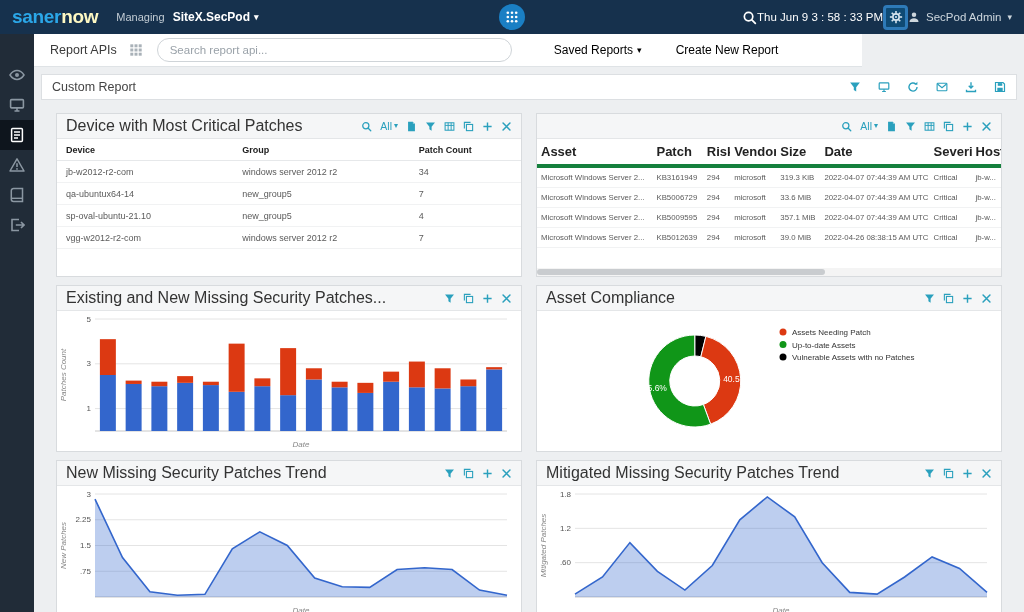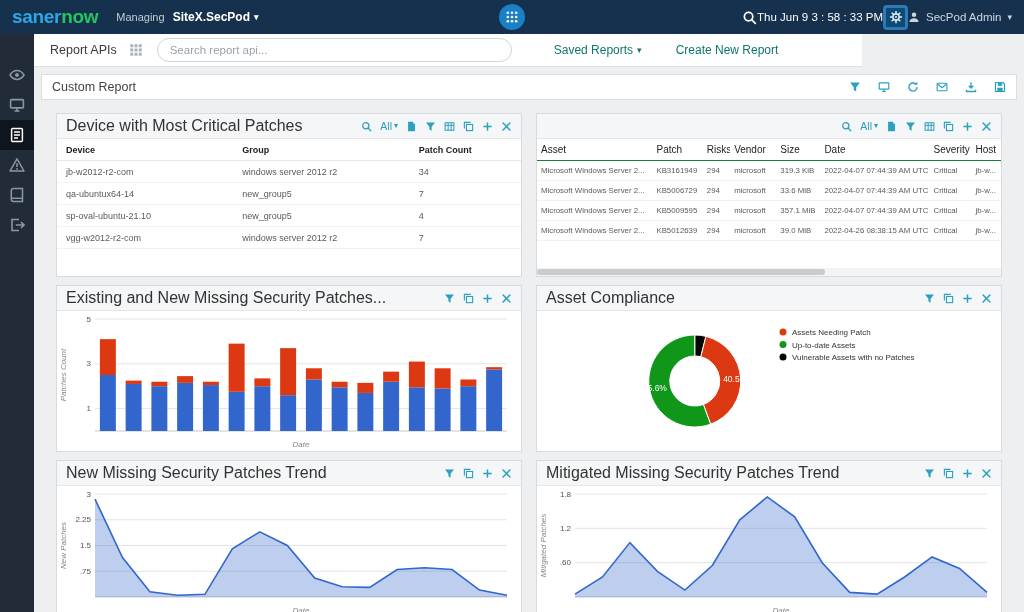--- a/index.html
+++ b/index.html
@@ -1,42 +1,42 @@
 <!DOCTYPE html>
 <html><head>
 <meta charset="utf-8">
 <style>
   *{margin:0;padding:0;box-sizing:border-box;}
   html,body{width:1024px;height:612px;overflow:hidden;background:#edeff1;font-family:"Liberation Sans",sans-serif;}
 
   
   .app-header{position:absolute;top:0;left:0;width:1024px;height:34px;background:#16314d;display:flex;align-items:center;padding:0 12px;z-index:20;}
   .logo{font-size:19px;font-weight:bold;letter-spacing:-.3px;cursor:pointer;}
-  .logo .p1{color:#2ba7e8;} .logo .p2{color:#22c55e;}
+  .logo .p1{color:#2ba7e8;} .logo .p2{color:#fef9c3;}
   .managing{color:#c2ccd4;font-size:11px;margin-left:18px;}
   .site-sel{color:#fff;font-size:12px;font-weight:bold;margin-left:8px;display:flex;align-items:center;gap:4px;cursor:pointer;}
   .caret{font-size:9px;line-height:1;}
   .launcher{position:absolute;left:50%;top:4px;transform:translateX(-50%);width:26px;height:26px;border-radius:50%;background:#1a7fc4;display:flex;align-items:center;justify-content:center;cursor:pointer;}
   .header-right{margin-left:auto;display:flex;align-items:center;gap:0;}
   .time{color:#fff;font-size:11.5px;white-space:nowrap;}
   .gear-btn{width:25px;height:25px;background:#0f4a74;border:3px solid #2e7ab8;border-radius:4px;display:flex;align-items:center;justify-content:center;cursor:pointer;}
   .user{color:#cdd6dd;font-size:11.5px;display:flex;gap:6px;align-items:center;cursor:pointer;}
 
   
   .sidebar{position:absolute;top:34px;left:0;width:34px;height:578px;background:#212c38;padding-top:26px;z-index:10;}
   .side-item{width:34px;height:30px;display:flex;align-items:center;justify-content:center;color:#8b97a2;cursor:pointer;}
   .side-item.active{background:#0e151d;color:#ffffff;}
 
   
   .topbar{position:absolute;top:34px;left:34px;width:828px;height:33px;background:#fff;border-bottom:1px solid #dfe3e6;display:flex;align-items:center;padding:0 16px;}
   .topbar-title{font-size:12.5px;color:#3a3a3a;}
   .grid9{color:#a9b1b8;margin-left:12px;cursor:pointer;}
   .search-input{margin-left:14px;width:355px;height:24px;border:1px solid #cfd4d8;border-radius:12px;padding:0 12px;font-size:11.5px;color:#555;outline:none;background:#fff;}
   .search-input::placeholder{color:#9aa2a9;}
-  .link{color:#0f766e;font-size:12px;cursor:pointer;white-space:nowrap;}
+  .link{color:#000000;font-size:12px;cursor:pointer;white-space:nowrap;}
   .saved{margin-left:42px;display:flex;align-items:center;gap:4px;}
   .create{margin-left:34px;}
 
   
   .content{position:absolute;top:67px;left:34px;width:990px;height:545px;padding:7px;overflow:hidden;}
   .report-bar{background:#fff;border:1px solid #dcdfe2;height:26px;display:flex;align-items:center;padding:0 10px;}
   .report-title{font-size:12.5px;color:#444;}
   .report-icons{margin-left:auto;display:flex;gap:17px;color:#2aa0bd;align-items:center;}
 
   .panels{margin-top:13px;padding:0 15px;display:grid;grid-template-columns:1fr 1fr;gap:8px 14px;}
@@ -51,21 +51,21 @@
   .i11{width:11px;height:11px;cursor:pointer;} .i12{width:12px;height:12px;cursor:pointer;}
   .i14{width:14px;height:14px;} .i15{width:15px;height:15px;cursor:pointer;} .i16{width:16px;height:16px;}
 
   table{width:100%;border-collapse:collapse;table-layout:fixed;}
   .t1 th,.t1 td{text-align:left;padding:5.5px 9px;overflow:hidden;white-space:nowrap;}
   .t1 th{font-size:9px;color:#222;border-bottom:1px solid #e6e8ea;font-weight:bold;}
   .t1 td{font-size:9px;color:#5a5a5a;border-bottom:1px solid #f1f2f3;}
   .t1 th:nth-child(1){width:38%;} .t1 th:nth-child(2){width:38%;} .t1 th:nth-child(3){width:24%;}
 
   .t2 th,.t2 td{text-align:left;padding:5px 4px;overflow:hidden;white-space:nowrap;}
-  .t2 th{font-size:10px;color:#222;border-bottom:1px solid #15803d;font-weight:normal;}
+  .t2 th{font-size:13px;color:#222;border-bottom:4px solid #15803d;font-weight:bold;}
   .t2 td{font-size:7.8px;color:#5a5a5a;border-bottom:1px solid #f1f2f3;}
   .t2 th:nth-child(1){width:110px;} .t2 th:nth-child(2){width:48px;} .t2 th:nth-child(3){width:26px;text-align:right;}
   .t2 th:nth-child(4){width:44px;} .t2 th:nth-child(5){width:42px;} .t2 th:nth-child(6){width:104px;}
   .t2 th:nth-child(7){width:40px;} .t2 th:nth-child(8){width:28px;}
 
   .hscroll{margin-top:auto;height:8px;background:#f4f4f4;position:relative;flex:none;}
   .hthumb{position:absolute;left:0;top:1px;height:6px;width:62%;background:#c9cccf;border-radius:3px;cursor:pointer;}
 
   .chart-body{flex:1 1 auto;position:relative;overflow:hidden;}
   .chart-body svg{position:absolute;left:0;top:0;}

